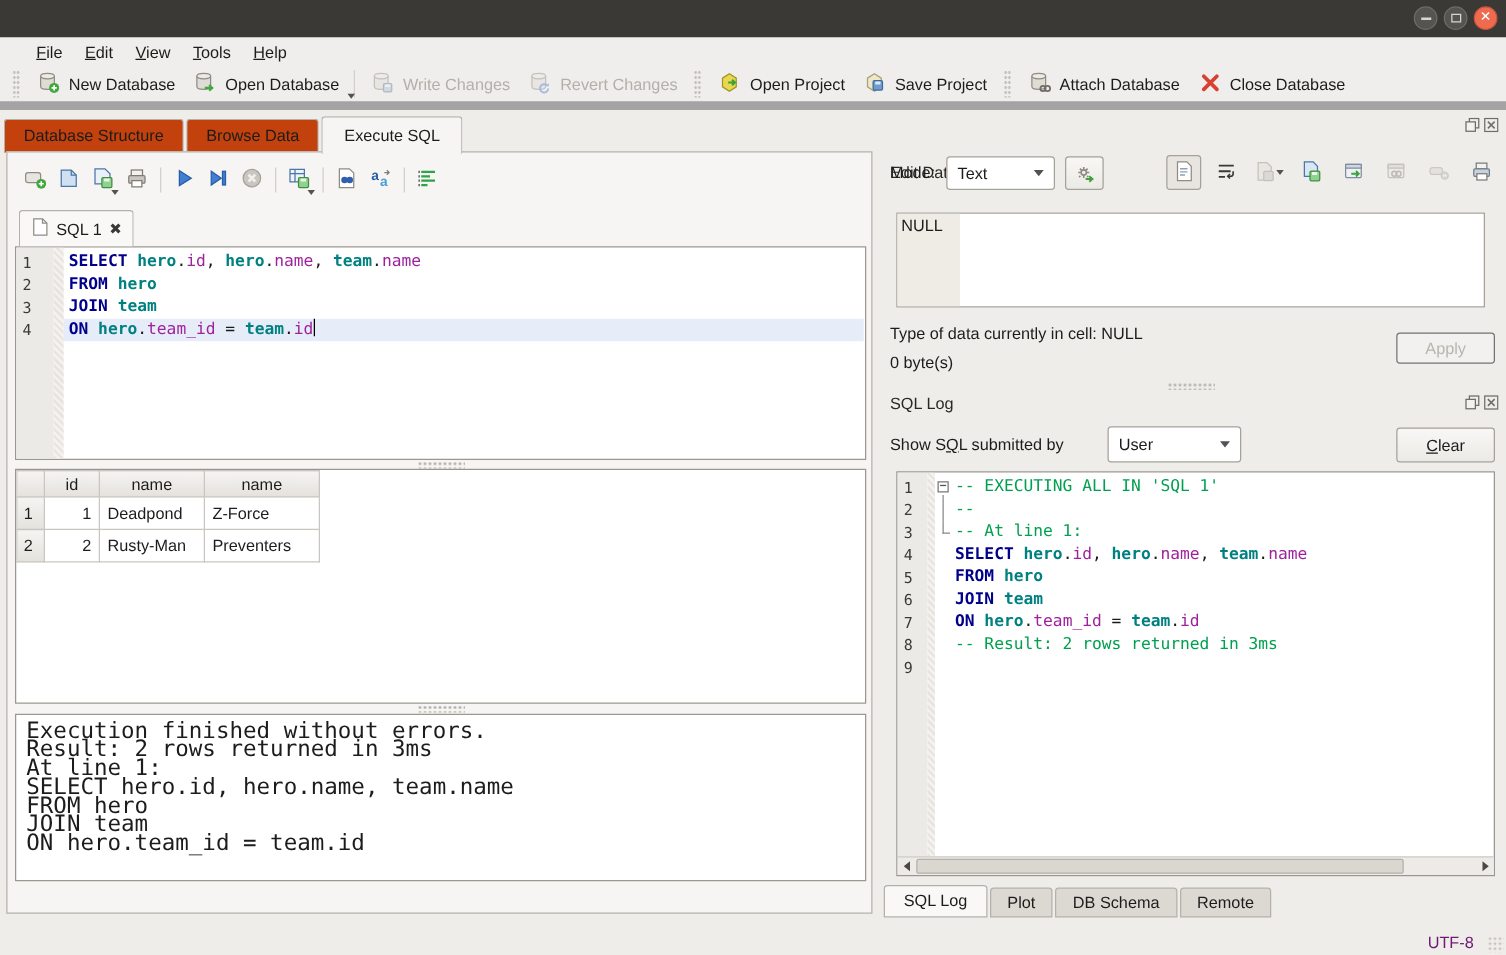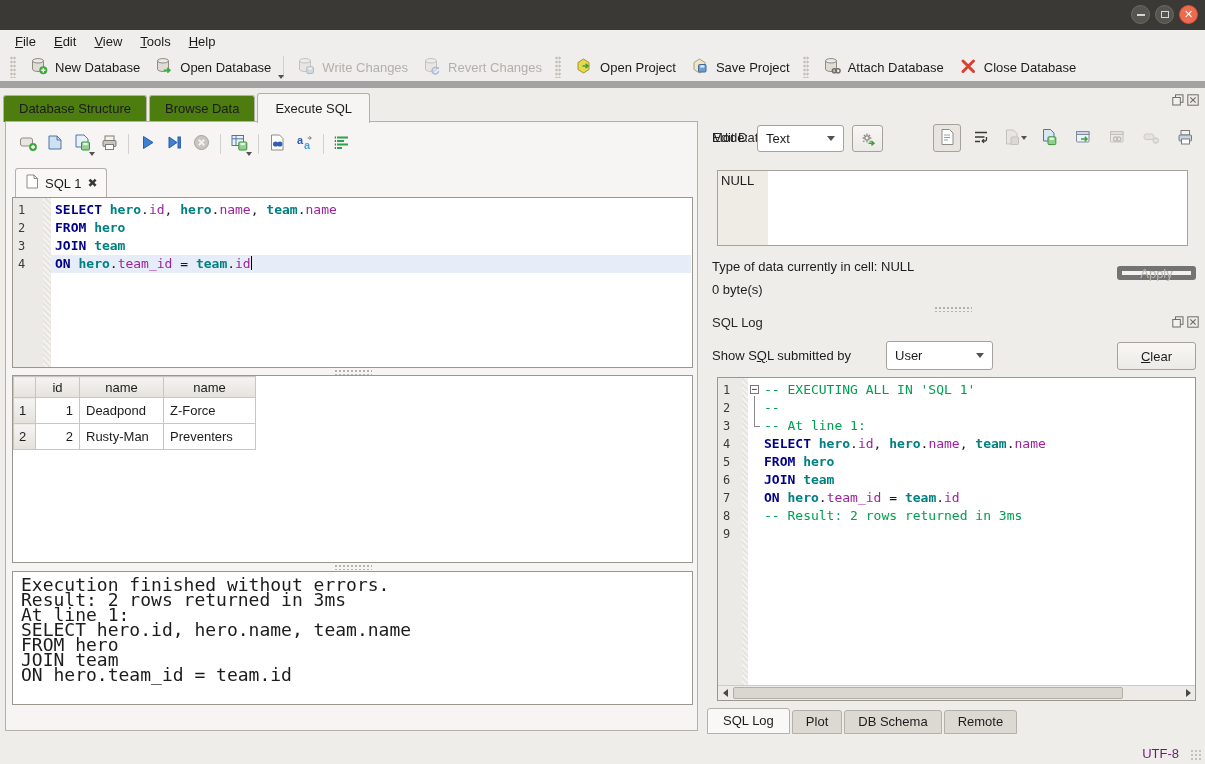--- a/index.html
+++ b/index.html
@@ -16,39 +16,39 @@
   .win-controls { position:absolute; right:7px; top:5px; display:flex; gap:5px; }
   .win-btn { width:19px; height:19px; border-radius:50%; display:flex; align-items:center;
     justify-content:center; font-size:10px; }
   .win-min,.win-max { background:#56544f; border:1px solid #6d6b65; color:#d8d6d2; }
   .win-close { background:#ee6b50; border:1px solid #c9543c; color:#fff; }
   .sym-min { width:8px; height:2px; background:#d8d6d2; display:block; }
   .sym-max { width:8px; height:7px; border:1px solid #d8d6d2; display:block; }
   .sym-close { font-size:11px; line-height:1; }
   
   .menubar { position:absolute; top:30px; left:0; right:0; height:23px; background:#f0eeec;
-    display:flex; align-items:center; padding-left:6px; }
+    display:flex; align-items:center; padding-left:20px; }
   .menu-item { padding:2px 9px; cursor:default; }
   
   .toolbar { position:absolute; top:53px; left:0; right:0; height:35px; background:#f0eeec;
     border-bottom:7px solid #a3a3a3; display:flex; align-items:center; padding-left:4px; }
   .tb-btn { display:flex; align-items:center; gap:6px; padding:3px 7px; border-radius:3px; position:relative; }
   .tb-btn .lbl { white-space:nowrap; }
   .tb-btn.disabled { color:#b3b0aa; }
   .tb-btn.disabled svg { opacity:.45; }
   .tb-sep { width:1px; height:22px; background:#d3d0ca; margin:0 5px; }
   .tb-grip { width:6px; height:22px; margin:0 6px;
     background-image:radial-gradient(#c3c0ba 1px, transparent 1.2px); background-size:3px 4px; }
   .dd-arrow { width:0; height:0; border-left:3.5px solid transparent; border-right:3.5px solid transparent;
     border-top:4px solid #55524d; display:inline-block; }
   .tb-btn .dd-after { position:absolute; right:-6px; bottom:3px; }
   
   .left-region { position:absolute; top:88px; left:0; width:703px; height:646px; }
   .main-tabs { position:absolute; top:2px; left:3px; display:flex; align-items:flex-end; height:32px; }
-  .mtab { background:#4d7c0f; border:1px solid #b4b1ab; border-bottom:none; border-radius:3px 3px 0 0;
+  .mtab { background:#c2410c; border:1px solid #b4b1ab; border-bottom:none; border-radius:3px 3px 0 0;
     padding:5px 15px 6px; margin-right:2px; white-space:nowrap; }
   .mtab.active { background:#f6f5f3; padding:7px 17px 7px; margin-bottom:-1px; position:relative; z-index:3; }
   .left-frame { position:absolute; top:33px; left:5px; width:693px; height:610px;
     background:#f6f5f3; border:1px solid #b4b1ab; }
   .sql-toolbar { position:absolute; top:9px; left:9px; display:flex; align-items:center; }
   .stb-btn { width:27px; height:25px; display:flex; align-items:center; justify-content:center; position:relative; }
   .stb-sep { width:1px; height:20px; background:#d3d0ca; margin:0 5px; }
   .stb-btn .dd-after { position:absolute; right:1px; bottom:0; }
   .sqltab { position:absolute; top:46px; left:9px; height:29px; background:#f9f8f7;
     border:1px solid #b4b1ab; border-bottom:none; border-radius:3px 3px 0 0;
@@ -100,22 +100,22 @@
     display:flex; align-items:center; justify-content:center; }
   .cell-icons { position:absolute; top:36px; left:230px; display:flex; gap:6px; align-items:center; }
   .cell-btn { width:28px; height:28px; display:flex; align-items:center; justify-content:center;
     border-radius:3px; position:relative; }
   .cell-btn.pressed { border:1px solid #a5a29c; background:#e8e5e0; }
   .cell-btn.disabled svg { opacity:.5; }
   .cell-edit { position:absolute; top:82px; left:14px; width:471px; height:76px; background:#fff;
     border:1px solid #a5a29c; }
   .cell-margin { position:absolute; left:0; top:0; bottom:0; width:50px; background:#efece6; }
   .cell-null { position:absolute; left:3px; top:2px; font-size:13px; color:#1c1c1c; }
-  .apply-btn { position:absolute; top:178px; left:414px; width:79px; height:14px; border-radius:3px;
-    border:5px solid #737373; background:#f2f1ef; color:#b9b6b0;
+  .apply-btn { position:absolute; top:178px; left:414px; width:79px; height:25px; border-radius:3px;
+    border:1px solid #737373; background:#f2f1ef; color:#b9b6b0;
     display:flex; align-items:center; justify-content:center; }
   .vsplit { position:absolute; top:218px; left:230px; width:40px; height:6px; }
   .clear-btn { position:absolute; top:254px; left:414px; width:79px; height:28px; border-radius:3px;
     border:1px solid #a5a29c; background:linear-gradient(#f8f7f5,#eceae6); color:#1c1c1c;
     display:flex; align-items:center; justify-content:center; }
   
   .logbox { position:absolute; top:289px; left:14px; width:479px; height:324px; background:#fff;
     border:1px solid #9a978f; overflow:hidden; }
   .log-gutter-bg { position:absolute; left:0; top:0; bottom:15px; width:24px; background:#eceae7; }
   .log-hatch-bg { position:absolute; left:24px; top:0; bottom:15px; width:6px;

